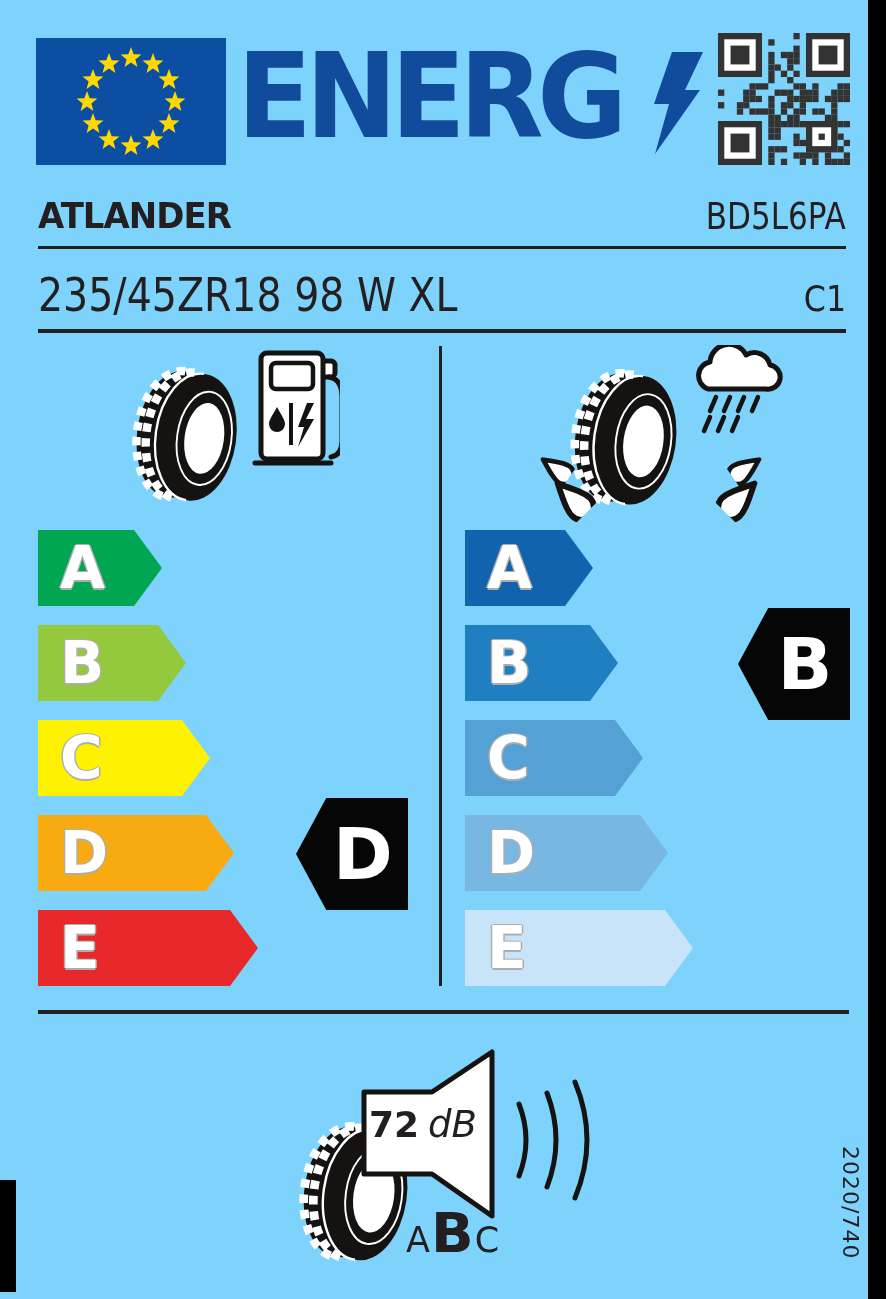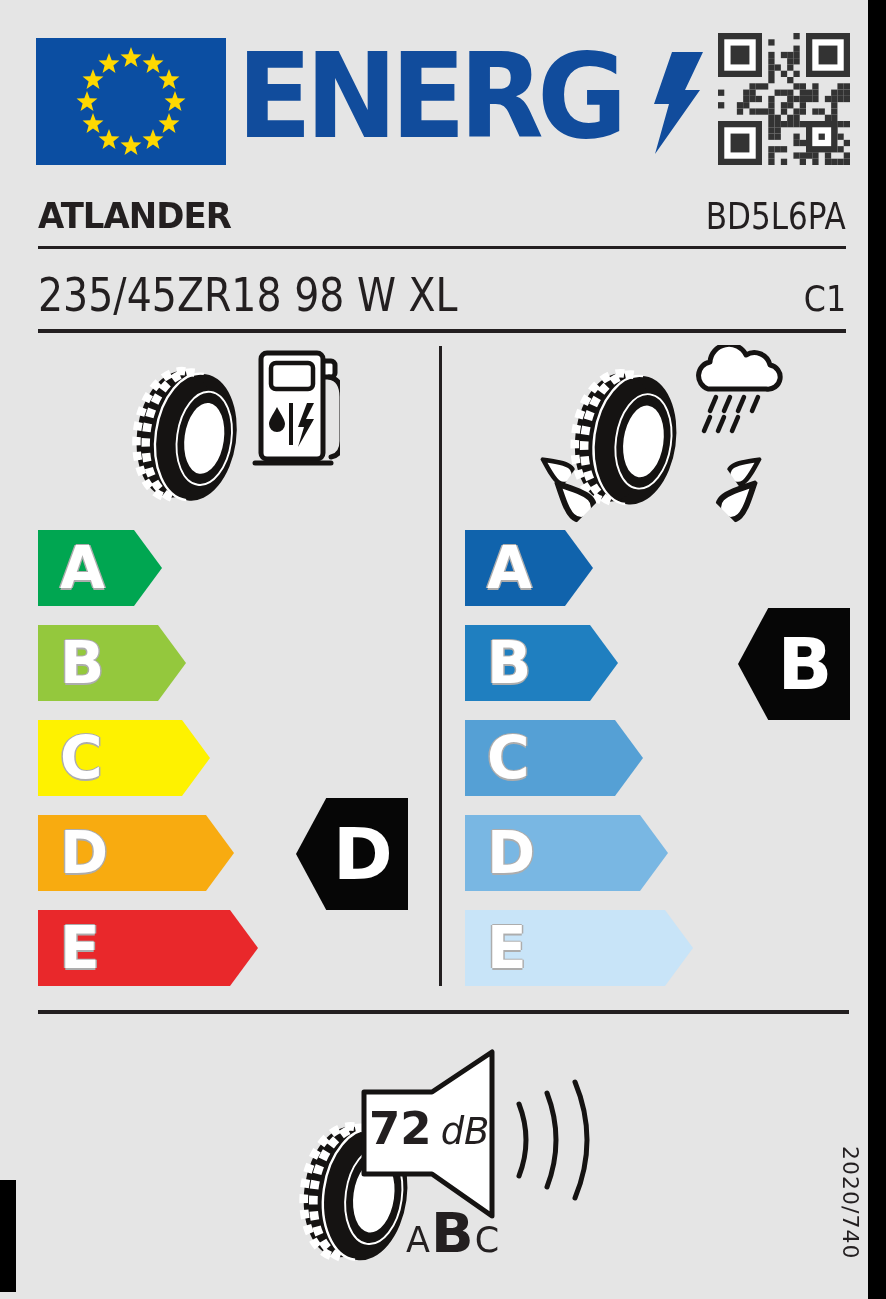--- a/index.html
+++ b/index.html
@@ -1,17 +1,17 @@
 <!DOCTYPE html>
 <html><head>
 <meta charset="utf-8">
 <style>
   html,body{margin:0;padding:0;background:#fff;}
   .label{
-    position:relative;width:886px;height:1299px;background:#e5e5e5;overflow:hidden;
+    position:relative;width:886px;height:1299px;background:#7dd3fc;overflow:hidden;
     font-family:"DejaVu Sans","Liberation Sans",sans-serif;color:#231f20;
     outline:1px solid #d8d8d8;
   }
   .abs{position:absolute;}
   
   .flag{left:36px;top:38px;width:190px;height:127px;background:#0b4ea2;}
   .energ{
     left:237px;top:36px;height:120px;display:flex;align-items:center;
     font-size:118px;font-weight:bold;color:#114c9c;letter-spacing:-7px;
     transform:scaleX(.93);transform-origin:left center;line-height:1;
@@ -41,21 +41,21 @@
   .fuelcol{left:38px;}
   .wetcol{left:465px;}
   .indicator{
     position:absolute;width:112px;height:112px;background:#060606;
     clip-path:polygon(0 50%, 27% 0, 100% 0, 100% 100%, 27% 100%);
     display:flex;align-items:center;justify-content:center;
   }
   .indicator .ltr{color:#fff;font-size:72px;font-weight:bold;line-height:1;padding-left:22px;}
   
   .db-text{left:369px;top:1106px;display:flex;align-items:baseline;line-height:1;}
-  .db-text .val{font-size:45px;font-weight:bold;}
+  .db-text .val{font-size:36px;font-weight:bold;}
   .db-text .unit{font-size:37px;margin-left:9px;font-style:italic;}
   .abc{left:406px;top:1205px;display:flex;align-items:baseline;line-height:1;letter-spacing:1px;}
   .abc .n-a,.abc .n-c{font-size:35px;}
   .abc .n-b{font-size:56px;font-weight:bold;}
   .regulation{
     right:25px;top:1146px;writing-mode:vertical-rl;font-size:22px;letter-spacing:1px;line-height:1;
   }
   
   .rightbar{right:0;top:0;width:18px;height:1299px;background:#000;}
   .leftbar{left:0;top:1180px;width:16px;height:112px;background:#000;}

